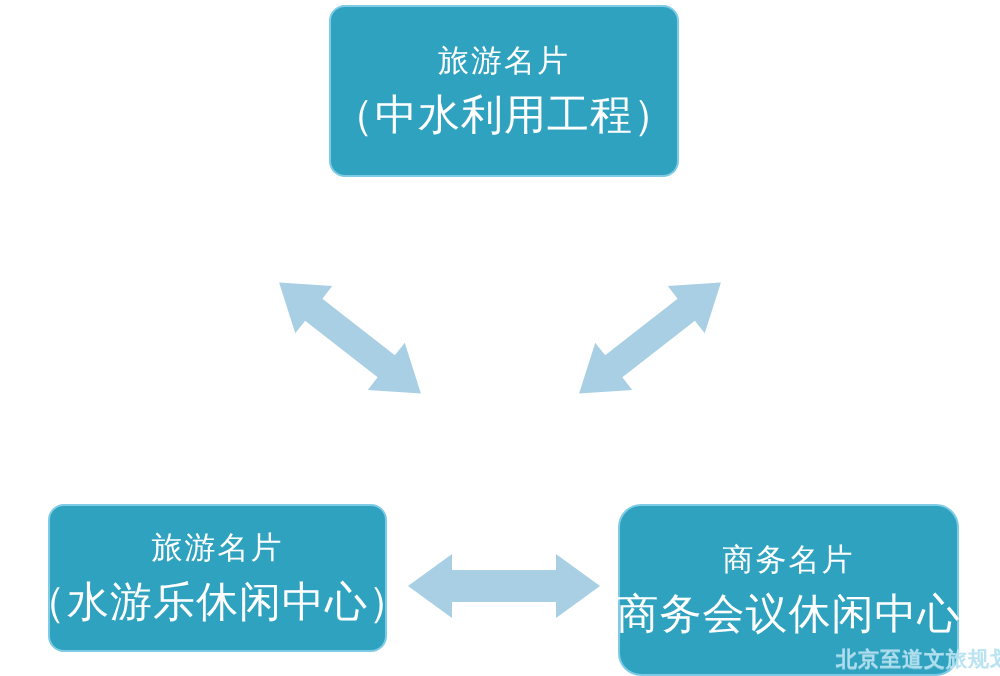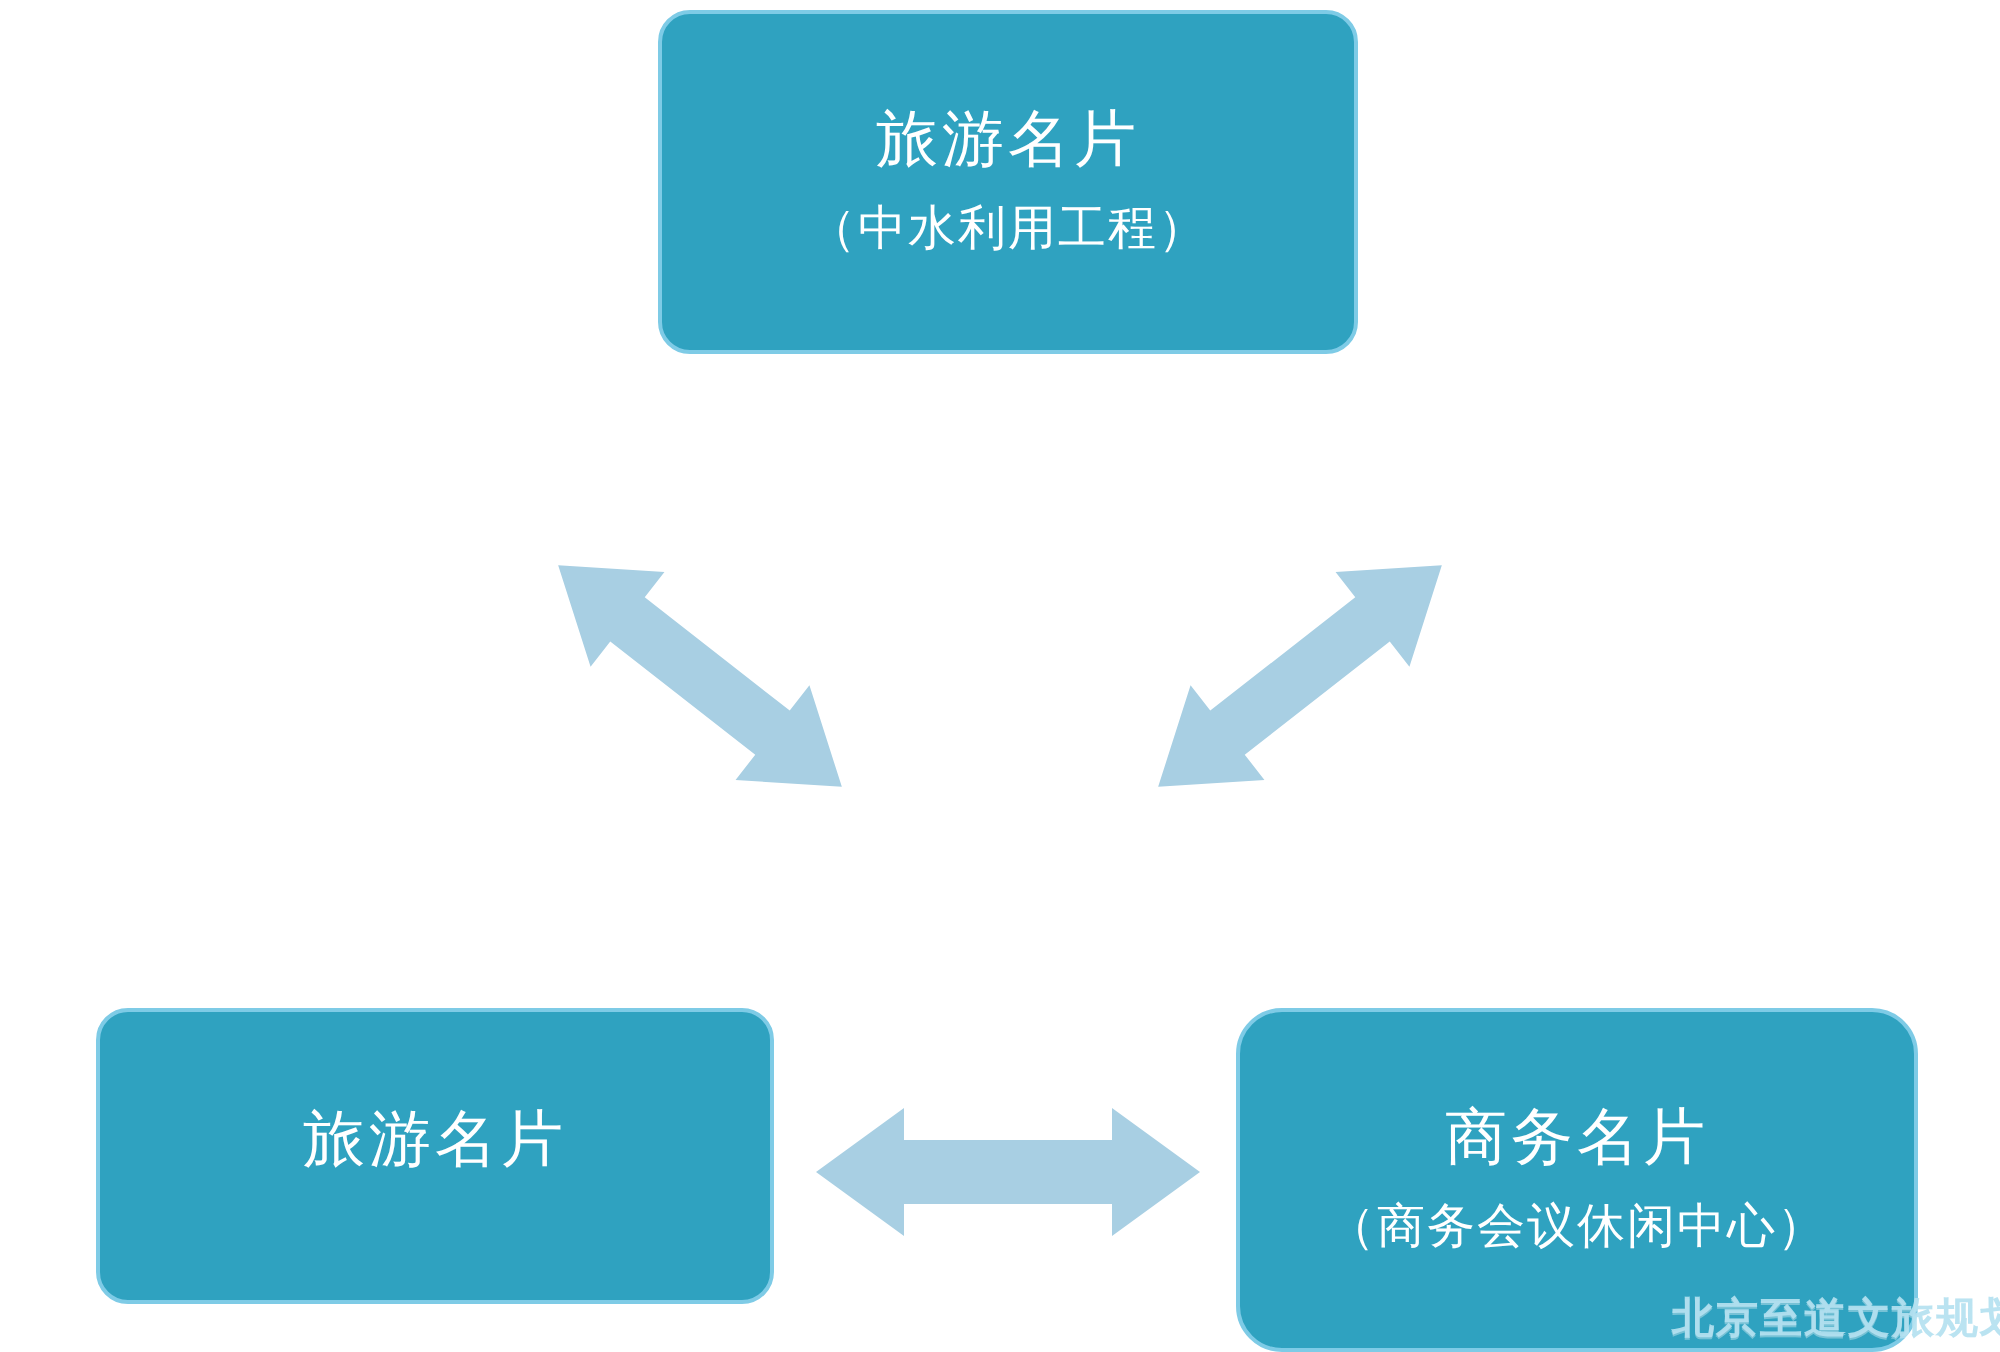--- a/index.html
+++ b/index.html
@@ -32,21 +32,21 @@
     line-height: 1.05;
     box-shadow: 0 0 0 1px rgba(255,255,255,0.0);
   }
   .node .line1 {
     font-size: 31px;
     letter-spacing: 2px;
     margin-bottom: 16px;
     white-space: nowrap;
   }
   .node .line2 {
-    font-size: 24px;
+    font-size: 42px;
     letter-spacing: 1px;
     white-space: nowrap;
   }
 
   #node-eco   { left: 329px; top: 5px;   width: 350px; height: 172px; }
   #node-tour  { left: 48px;  top: 504px; width: 339px; height: 148px; }
   #node-biz   { left: 618px; top: 504px; width: 341px; height: 172px; border-radius: 23px; }
 
   
   .arrow-svg {
@@ -77,20 +77,21 @@
 
 <div id="canvas">
 
   <div class="node" id="node-eco">
     <div class="line1">旅游名片</div>
     <div class="line2">（中水利用工程）</div>
   </div>
 
   <div class="node" id="node-tour">
     <div class="line1">旅游名片</div>
+    <div class="line2">（水游乐休闲中心）</div>
   </div>
 
   <div class="node" id="node-biz">
     <div class="line1">商务名片</div>
     <div class="line2">（商务会议休闲中心）</div>
   </div>
 
   <svg class="arrow-svg" id="arrow-left-svg" viewBox="0 0 130 180" preserveAspectRatio="none">
     <g transform="rotate(-52 65 90)">
       <polygon fill="#a8cfe3" points="65,0 95,44 79,44 79,136 95,136 65,180 35,136 51,136 51,44 35,44"></polygon>

